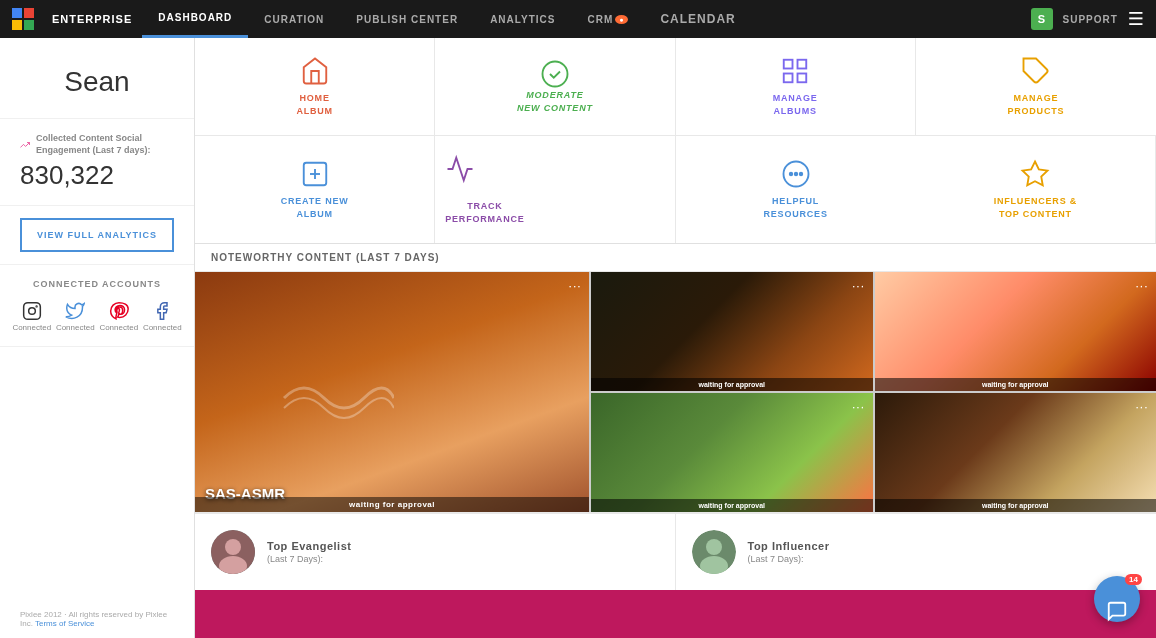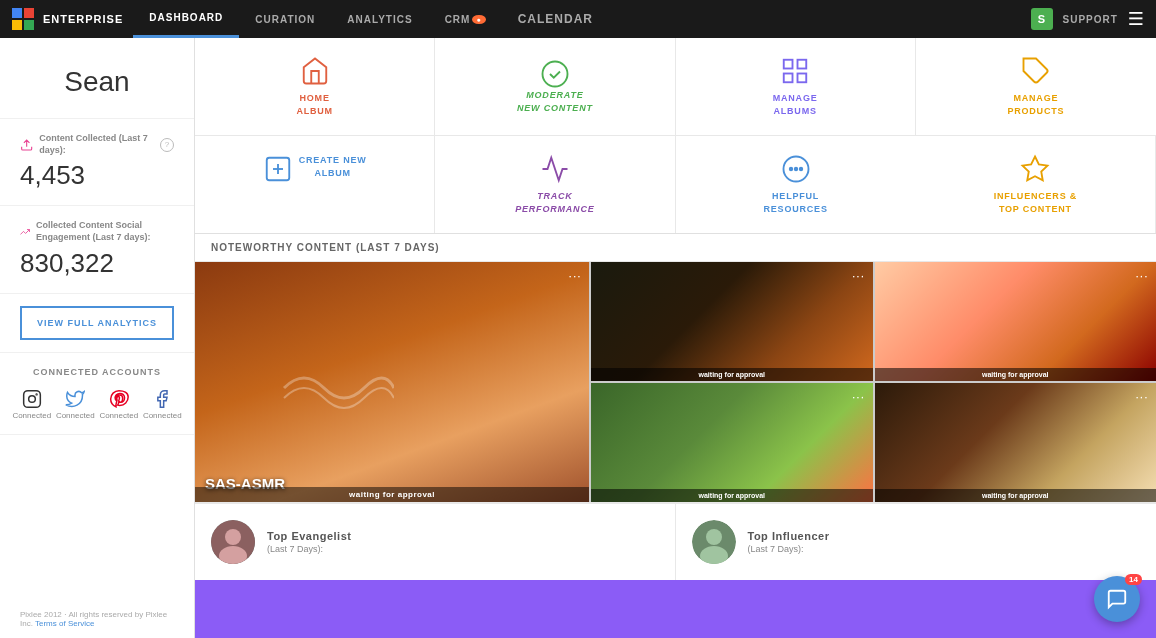--- a/index.html
+++ b/index.html
@@ -2,38 +2,41 @@
 <html><head>
   <meta charset="utf-8">
   <style>
     * { box-sizing: border-box; margin: 0; padding: 0; }
     body { font-family: 'Helvetica Neue', Arial, sans-serif; background: #f0f0f0; width: 1156px; height: 638px; overflow: hidden; }
   </style>
 </head>
 <body>
 
 <nav style="display:flex;align-items:center;background:#1a1a1a;height:38px;padding:0 12px;gap:0;">
-  <div style="display:flex;align-items:center;gap:9px;margin-right:10px;">
+  <div style="display:flex;align-items:center;gap:18px;margin-right:10px;">
 
     <svg width="22" height="22" viewBox="0 0 22 22">
       <rect x="0" y="0" width="10" height="10" fill="#4285F4"></rect>
       <rect x="12" y="0" width="10" height="10" fill="#EA4335"></rect>
       <rect x="0" y="12" width="10" height="10" fill="#FBBC05"></rect>
       <rect x="12" y="12" width="10" height="10" fill="#34A853"></rect>
     </svg>
     <span style="color:white;font-size:11px;font-weight:bold;letter-spacing:1px;">ENTERPRISE</span>
   </div>
   <div style="display:flex;align-items:center;flex:1;height:38px;">
     <a style="color:white;font-size:10px;font-weight:600;letter-spacing:1px;padding:0 16px;height:38px;display:flex;align-items:center;border-bottom:3px solid #4a90d9;cursor:pointer;text-decoration:none;">
       <span>DASHBOARD</span>
     </a>
     <a style="color:#aaa;font-size:10px;font-weight:600;letter-spacing:1px;padding:0 16px;height:38px;display:flex;align-items:center;cursor:pointer;text-decoration:none;">
       <span>CURATION</span>
     </a>
     <a style="color:#aaa;font-size:10px;font-weight:600;letter-spacing:1px;padding:0 16px;height:38px;display:flex;align-items:center;cursor:pointer;text-decoration:none;">
+      <span>PUBLISH CENTER</span>
+    </a>
+    <a style="color:#aaa;font-size:10px;font-weight:600;letter-spacing:1px;padding:0 16px;height:38px;display:flex;align-items:center;cursor:pointer;text-decoration:none;">
       <span>ANALYTICS</span>
     </a>
     <a style="color:#aaa;font-size:10px;font-weight:600;letter-spacing:1px;padding:0 16px;height:38px;display:flex;align-items:center;cursor:pointer;text-decoration:none;">
       <span>CRM</span>
       <span style="background:#ff6b35;color:white;font-size:7px;border-radius:50%;padding:1px 4px;margin-left:2px;">●</span>
     </a>
     <a style="color:#aaa;font-size:12px;font-weight:600;letter-spacing:1px;padding:0 16px;height:38px;display:flex;align-items:center;cursor:pointer;text-decoration:none;">
       <span>CALENDAR</span>
     </a>
   </div>
@@ -44,30 +47,20 @@
     <span style="color:#aaa;font-size:10px;font-weight:600;letter-spacing:1px;cursor:pointer;">SUPPORT</span>
     <span style="color:white;font-size:18px;cursor:pointer;">☰</span>
   </div>
 </nav>
 
 <div style="display:flex;height:600px;">
 
   <div style="width:195px;background:white;border-right:1px solid #e0e0e0;display:flex;flex-direction:column;overflow-y:auto;flex-shrink:0;">
     <div style="text-align:center;padding:28px 10px 20px;font-size:28px;color:#333;font-weight:300;border-bottom:1px solid #f0f0f0;">Sean</div>
 
-    <div style="padding:14px 20px;border-bottom:1px solid #f0f0f0;">
-      <div style="display:flex;align-items:center;gap:6px;margin-bottom:4px;">
-        <svg width="16" height="16" viewBox="0 0 24 24" fill="none" stroke="#e84393" stroke-width="2">
-          <path d="M21 15v4a2 2 0 01-2 2H5a2 2 0 01-2-2v-4M17 8l-5-5-5 5M12 3v12"></path>
-        </svg>
-        <span style="font-size:9px;color:#888;font-weight:600;line-height:1.3;">Content Collected (Last 7 days):</span>
-        <div style="width:14px;height:14px;border:1.5px solid #bbb;border-radius:50%;color:#bbb;font-size:8px;display:flex;align-items:center;justify-content:center;cursor:pointer;flex-shrink:0;">?</div>
-      </div>
-      <div style="font-size:26px;color:#333;font-weight:300;">4,453</div>
-    </div>
 
     <div style="padding:14px 20px;border-bottom:1px solid #f0f0f0;">
       <div style="display:flex;align-items:center;gap:6px;margin-bottom:4px;">
         <svg width="16" height="16" viewBox="0 0 24 24" fill="none" stroke="#e84393" stroke-width="2">
           <polyline points="23 6 13.5 15.5 8.5 10.5 1 18"></polyline>
           <polyline points="17 6 23 6 23 12"></polyline>
         </svg>
         <span style="font-size:9px;color:#888;font-weight:600;line-height:1.3;">Collected Content Social Engagement (Last 7 days):</span>
       </div>
       <div style="font-size:26px;color:#333;font-weight:300;">830,322</div>
@@ -150,30 +143,30 @@
       </div>
 
       <div style="display:flex;flex-direction:column;align-items:center;justify-content:center;padding:18px 10px;border-bottom:1px solid #e8e8e8;cursor:pointer;gap:6px;min-height:95px;">
         <svg width="30" height="30" viewBox="0 0 24 24" fill="none" stroke="#e8a000" stroke-width="1.5">
           <path d="M20.59 13.41l-7.17 7.17a2 2 0 01-2.83 0L2 12V2h10l8.59 8.59a2 2 0 010 2.82z"></path>
           <line x1="7" y1="7" x2="7.01" y2="7"></line>
         </svg>
         <span style="font-size:9px;font-weight:700;color:#e8a000;letter-spacing:0.8px;text-align:center;line-height:1.4;">MANAGE<br>PRODUCTS</span>
       </div>
 
-      <div style="display:flex;align-items:flex-start;justify-content:center;padding:18px 10px;border-right:1px solid #e8e8e8;cursor:pointer;gap:6px;min-height:95px;">
+      <div style="display:flex;flex-direction:column;align-items:center;justify-content:center;padding:18px 10px;border-right:1px solid #e8e8e8;cursor:pointer;gap:6px;min-height:95px;">
         <svg width="30" height="30" viewBox="0 0 24 24" fill="none" stroke="#4a90d9" stroke-width="1.5">
           <rect x="3" y="3" width="18" height="18" rx="2"></rect>
           <line x1="12" y1="8" x2="12" y2="16"></line>
           <line x1="8" y1="12" x2="16" y2="12"></line>
         </svg>
         <span style="font-size:9px;font-weight:700;color:#4a90d9;letter-spacing:0.8px;text-align:center;line-height:1.4;">CREATE NEW<br>ALBUM</span>
       </div>
 
-      <div style="display:flex;flex-direction:column;align-items:center;justify-content:center;padding:18px 10px;border-right:1px solid #e8e8e8;cursor:pointer;gap:6px;min-height:95px;font-style:italic;">
+      <div style="display:flex;flex-direction:column;align-items:flex-start;justify-content:center;padding:18px 10px;border-right:1px solid #e8e8e8;cursor:pointer;gap:16px;min-height:95px;">
         <svg width="30" height="30" viewBox="0 0 24 24" fill="none" stroke="#8b4ca8" stroke-width="1.5">
           <polyline points="22 12 18 12 15 21 9 3 6 12 2 12"></polyline>
         </svg>
         <span style="font-size:9px;font-weight:700;color:#8b4ca8;letter-spacing:0.8px;text-align:center;line-height:1.4;">TRACK<br>PERFORMANCE</span>
       </div>
 
       <div style="display:flex;flex-direction:column;align-items:center;justify-content:center;padding:18px 10px;cursor:pointer;gap:6px;min-height:95px;">
         <svg width="30" height="30" viewBox="0 0 24 24" fill="none" stroke="#4a90d9" stroke-width="1.5">
           <circle cx="12" cy="12" r="10"></circle>
           <circle cx="8" cy="12" r="1" fill="#4a90d9"></circle>
@@ -184,21 +177,21 @@
       </div>
 
       <div style="display:flex;flex-direction:column;align-items:center;justify-content:center;padding:18px 10px;border-right:1px solid #e8e8e8;cursor:pointer;gap:6px;min-height:95px;">
         <svg width="30" height="30" viewBox="0 0 24 24" fill="none" stroke="#e8a000" stroke-width="1.5">
           <polygon points="12 2 15.09 8.26 22 9.27 17 14.14 18.18 21.02 12 17.77 5.82 21.02 7 14.14 2 9.27 8.91 8.26 12 2"></polygon>
         </svg>
         <span style="font-size:9px;font-weight:700;color:#e8a000;letter-spacing:0.8px;text-align:center;line-height:1.4;">INFLUENCERS &amp;<br>TOP CONTENT</span>
       </div>
     </div>
 
-    <div style="flex:1;overflow-y:auto;background:#8b5cf6;">
+    <div style="flex:1;overflow-y:auto;background:#be185d;">
       <div style="padding:8px 16px;font-size:10px;font-weight:700;color:#666;letter-spacing:1px;background:white;border-bottom:1px solid #e8e8e8;">
         <span>NOTEWORTHY CONTENT (LAST 7 DAYS)</span>
       </div>
 
       <div style="display:grid;grid-template-columns:1.4fr 1fr 1fr;gap:2px;background:#ccc;height:240px;">
 
         <div style="position:relative;overflow:hidden;background:linear-gradient(160deg,#8b3a10 0%,#c4651a 40%,#e8a060 70%,#a0522d 100%);grid-row:1/3;cursor:pointer;">
           <div style="position:absolute;top:6px;right:8px;color:white;font-size:13px;cursor:pointer;z-index:2;">···</div>
           <div style="position:absolute;bottom:10px;left:10px;color:white;font-size:15px;font-weight:700;text-shadow:0 1px 4px rgba(0,0,0,0.8);">SAS-ASMR</div>
           <div style="position:absolute;bottom:0;left:0;right:0;background:rgba(0,0,0,0.5);color:white;font-size:8px;font-weight:700;padding:3px 6px;text-align:center;letter-spacing:0.5px;">waiting for approval</div>
@@ -255,18 +248,18 @@
           <div>
             <div style="font-size:11px;font-weight:700;color:#555;letter-spacing:0.5px;">Top Influencer</div>
             <div style="font-size:9px;color:#888;margin-top:2px;">(Last 7 Days):</div>
           </div>
         </div>
       </div>
     </div>
   </div>
 </div>
 
-<div style="position:fixed;bottom:16px;right:16px;width:46px;height:46px;background:#4a90d9;border-radius:50%;display:flex;align-items:center;justify-content:center;cursor:pointer;box-shadow:0 3px 10px rgba(0,0,0,0.3);">
+<div style="position:fixed;bottom:16px;right:16px;width:46px;height:46px;background:#4a90d9;border-radius:50%;display:flex;align-items:flex-end;justify-content:center;cursor:pointer;box-shadow:0 3px 10px rgba(0,0,0,0.3);">
   <svg width="22" height="22" viewBox="0 0 24 24" fill="none" stroke="white" stroke-width="2">
     <path d="M21 15a2 2 0 01-2 2H7l-4 4V5a2 2 0 012-2h14a2 2 0 012 2z"></path>
   </svg>
   <div style="position:absolute;top:-2px;right:-2px;background:#ff4444;color:white;font-size:8px;border-radius:8px;padding:1px 4px;font-weight:bold;">14</div>
 </div>
 
 </body></html>

